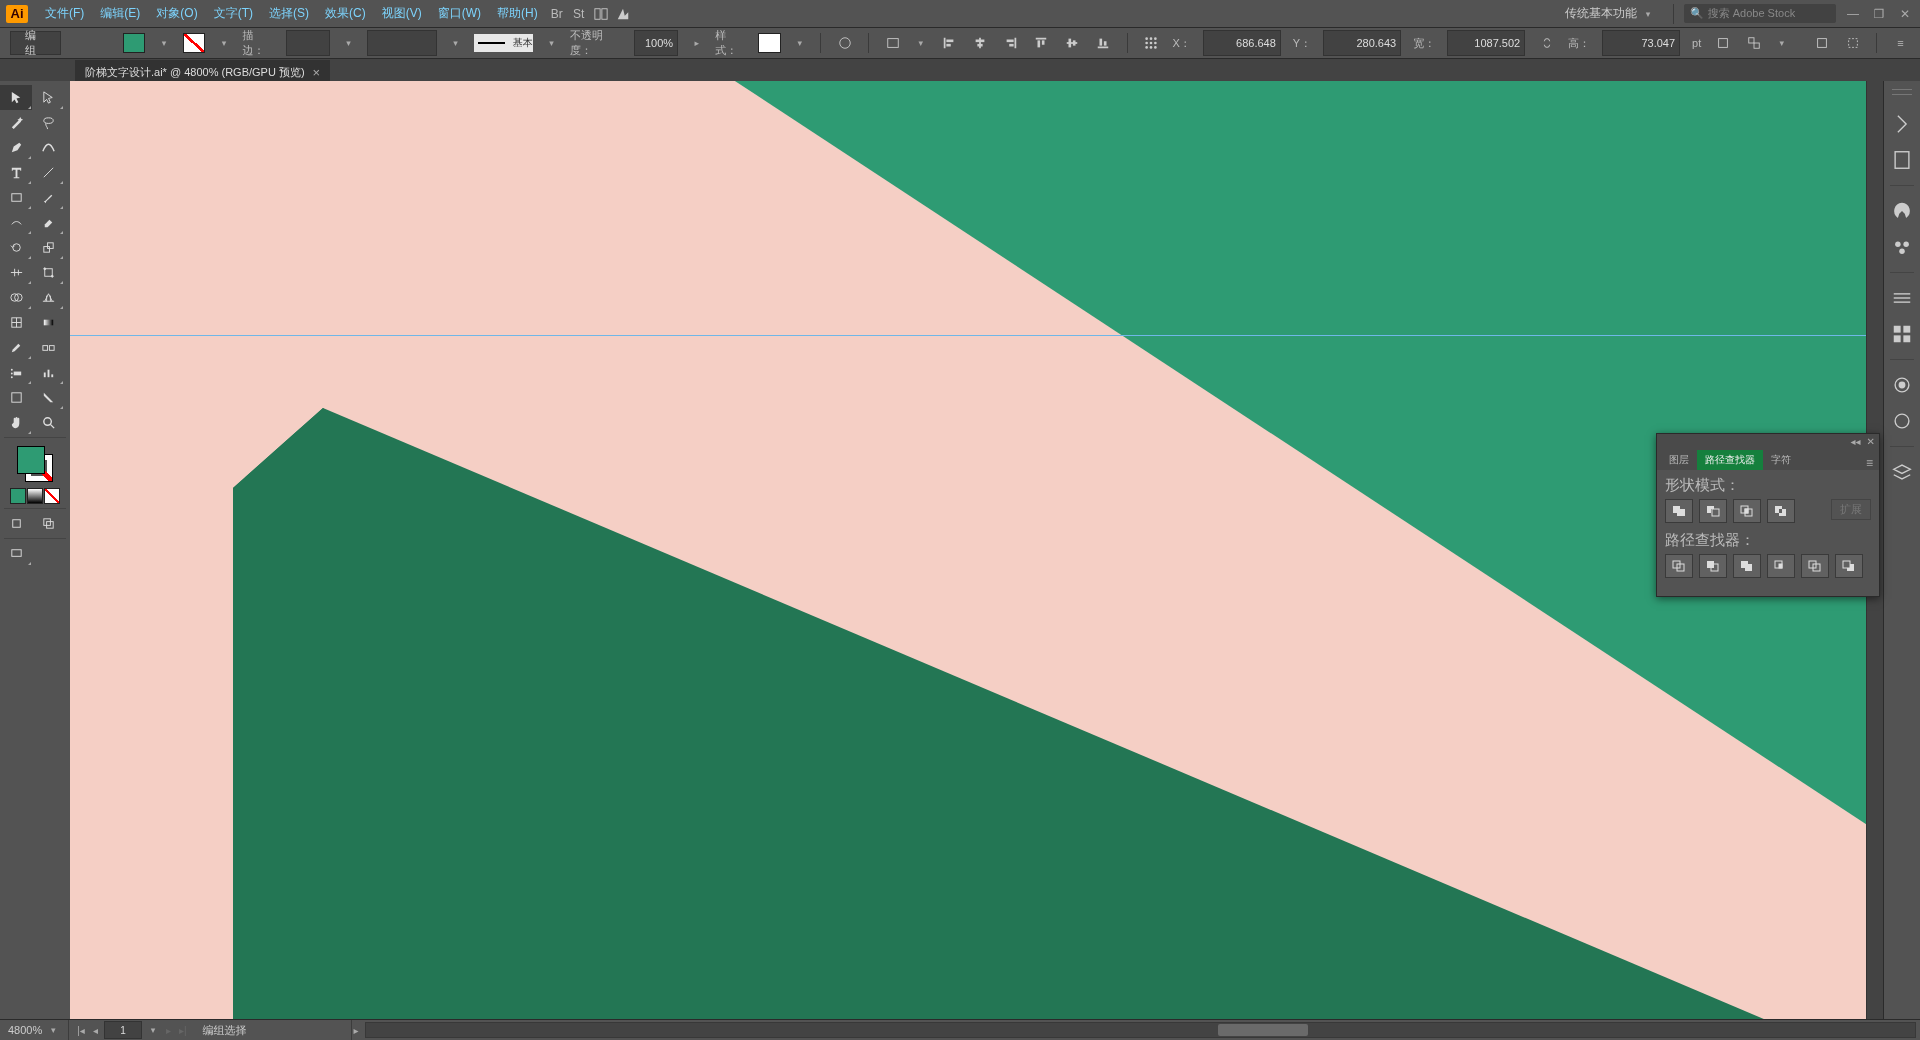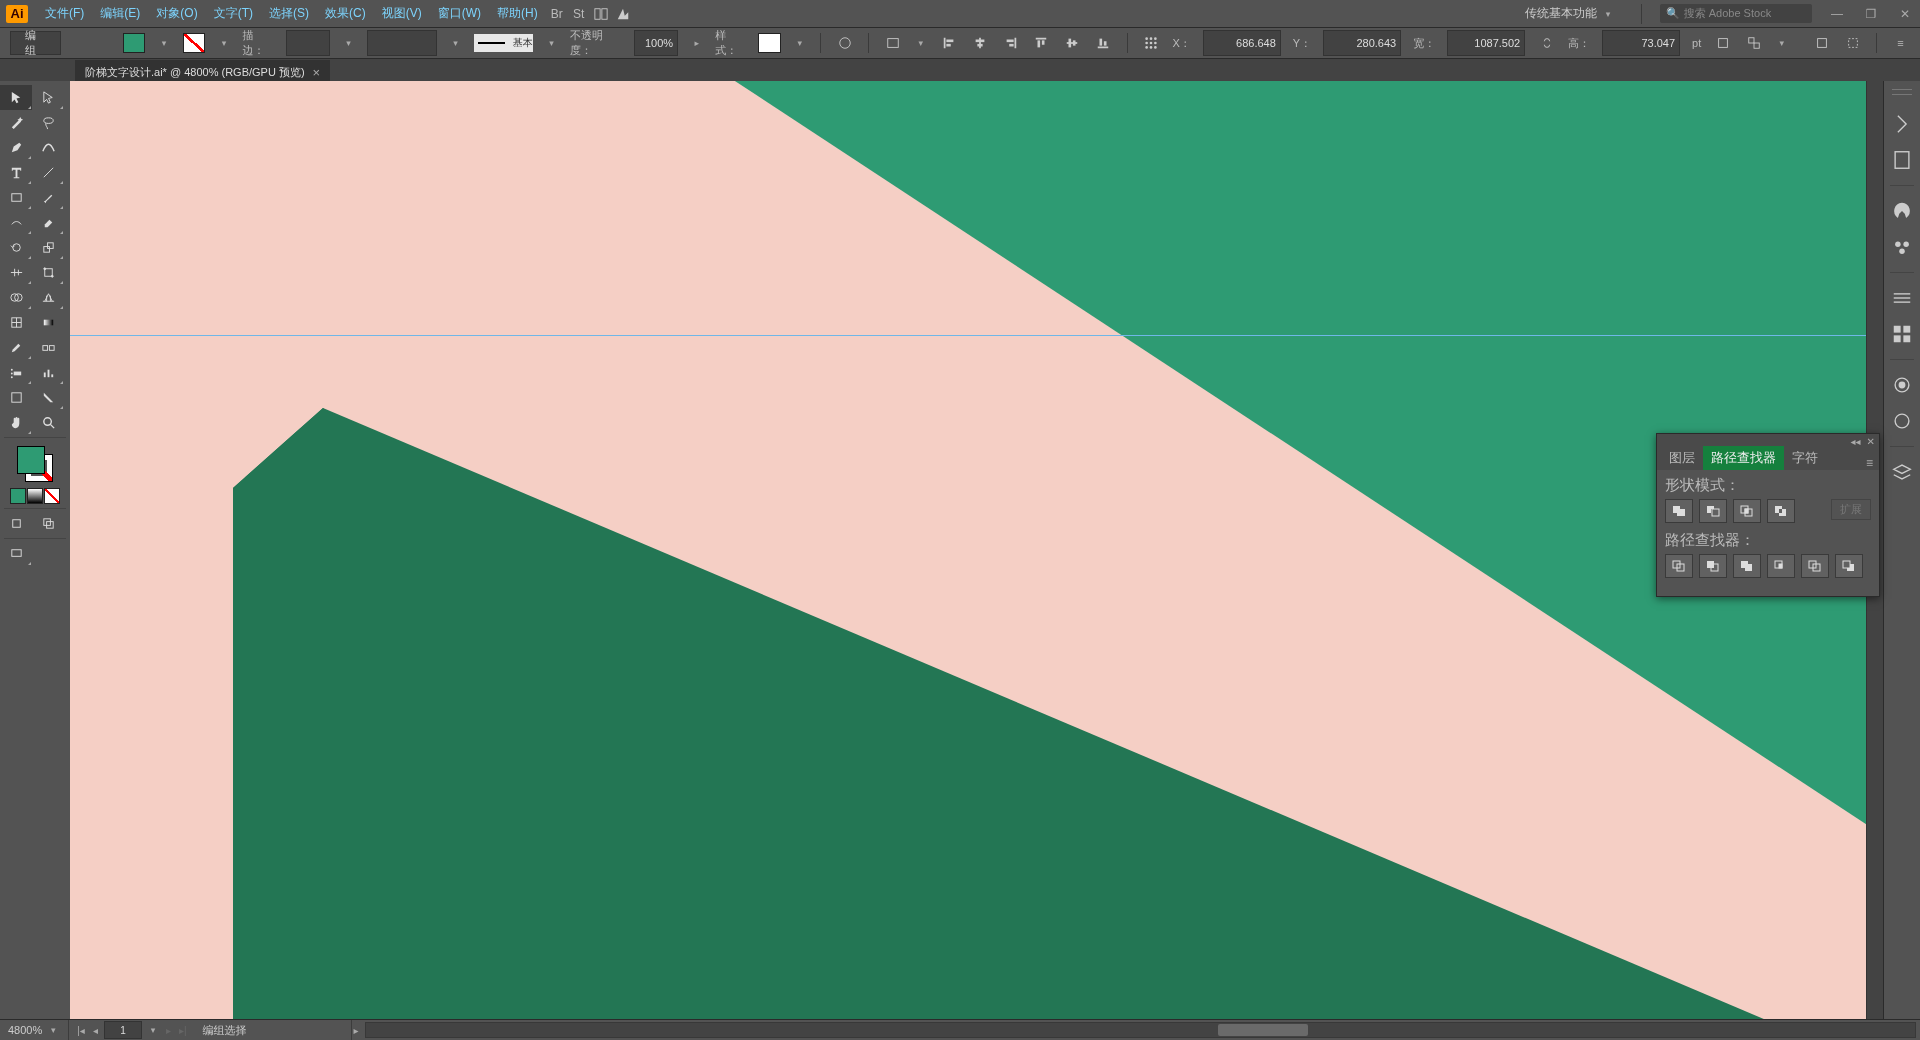--- a/index.html
+++ b/index.html
@@ -1,20 +1,20 @@
 <!DOCTYPE html>
 <html><head>
 <meta charset="utf-8">
 <style>
 html,body{margin:0;padding:0;width:1920px;height:1040px;overflow:hidden;background:#323232;font-family:"Microsoft YaHei",sans-serif;font-size:12px;color:#ccc;user-select:none}
 .menubar{height:27px;background:#535353;display:flex;align-items:center;padding:0 6px;gap:2px;border-bottom:1px solid #2a2a2a}
 .ai-logo{width:22px;height:18px;background:#ff9a00;color:#330000;font-weight:bold;font-size:13px;display:flex;align-items:center;justify-content:center;border-radius:2px;margin-right:8px}
 .menu-item{padding:3px 7px;color:#7dd3fc;cursor:default}
 .menubar-spacer{flex:1}
-.menubar-right{display:flex;align-items:center;gap:16px}
+.menubar-right{display:flex;align-items:center;gap:8px}
 .workspace-switch{display:flex;align-items:center;gap:4px;padding:2px 8px}
 .search-stock{display:flex;align-items:center;gap:4px;background:#424242;padding:2px 6px;border-radius:2px;width:140px;color:#888;font-size:11px}
 .win-btn{width:18px;height:14px;display:flex;align-items:center;justify-content:center;color:#aaa}
 .ctrlbar{height:30px;background:#535353;display:flex;align-items:center;padding:0 10px;gap:12px;border-bottom:1px solid #2a2a2a;font-size:11px}
 .ctrl-lbl{color:#bbb}
 .swatch{width:22px;height:18px;border:1px solid #222;position:relative}
 .swatch.fill{background:#2e9b73}
 .swatch.nostroke{background:#fff}
 .swatch.nostroke::after{content:"";position:absolute;left:0;top:0;right:0;bottom:0;background:linear-gradient(to top right,transparent 45%,red 45%,red 55%,transparent 55%)}
 .swatch.white{background:#fff}
@@ -55,21 +55,21 @@
 .dock-sep{width:24px;height:1px;background:#444}
 .canvas{position:absolute;left:70px;right:36px;top:0;bottom:0;background:#f5cfc5;overflow:hidden}
 .shape1{position:absolute;left:-100px;top:-600px;width:3200px;height:2200px;background:#2e9b73;transform-origin:left top;clip-path:polygon(770px 0,3200px 0,3200px 2200px,354px 330px)}
 .shape2{position:absolute;left:163px;top:327px;width:2000px;height:1000px;background:#237654;clip-path:polygon(90px 0,2000px 810px,2000px 1000px,0 1000px,0 80px)}
 .shape2b{position:absolute;left:163px;top:327px;width:100px;height:690px;background:#237654;clip-path:polygon(90px 0,100px 10px,100px 690px,0px 690px,0 80px)}
 .guide{position:absolute;left:0;right:0;top:254px;border-top:1px solid #6fb7e8}
 .vscroll{position:absolute;right:36px;top:0;bottom:0;width:17px;background:#434343;border-left:1px solid #333}
 .pathfinder-panel{position:absolute;right:40px;top:352px;width:222px;background:#535353;border:1px solid #2a2a2a;box-shadow:0 2px 8px rgba(0,0,0,.5)}
 .pf-top{height:14px;background:#4a4a4a;display:flex;justify-content:flex-end;align-items:center;padding:0 4px;gap:6px;font-size:10px;color:#aaa}
 .pf-tabs{display:flex;height:22px;align-items:flex-end;background:#4a4a4a;padding-left:4px}
-.pf-tab{padding:3px 8px;font-size:13px;color:#bbb}
+.pf-tab{padding:3px 8px;font-size:10px;color:#bbb}
 .pf-tab.active{background:#15803d;color:#eee}
 .pf-menu{margin-left:auto;padding:0 6px;color:#aaa}
 .pf-body{padding:6px 8px 10px}
 .pf-lbl{font-size:15px;color:#bbb;margin-bottom:4px}
 .pf-row{display:flex;gap:6px;margin-bottom:8px;align-items:flex-start}
 .pf-btn{width:26px;height:22px;background:#616161;border:1px solid #3a3a3a;display:flex;align-items:center;justify-content:center}
 .pf-btn svg{width:16px;height:14px}
 .pf-expand{margin-left:auto;font-size:11px;color:#777;padding:2px 8px;border:1px solid #444}
 .statusbar{position:absolute;left:0;right:0;bottom:0;height:20px;background:#535353;border-top:1px solid #2a2a2a;display:flex;align-items:center;font-size:11px;color:#ccc}
 .status-seg{padding:0 8px;display:flex;align-items:center;gap:4px;height:100%;border-right:1px solid #3c3c3c}

